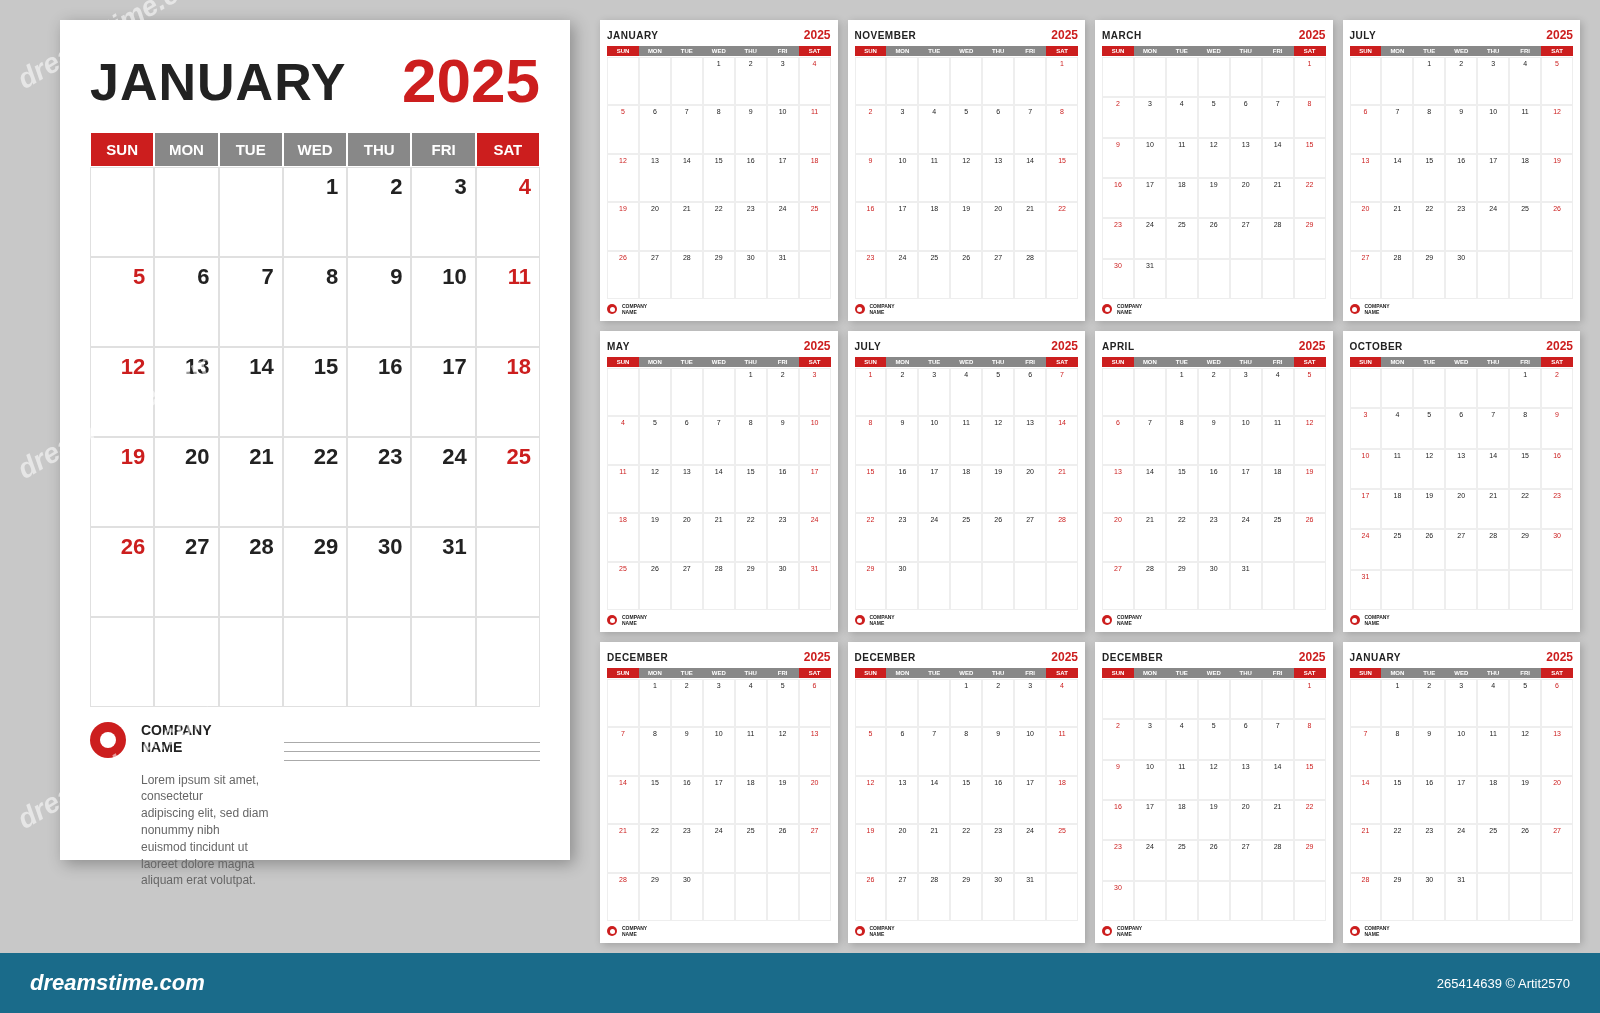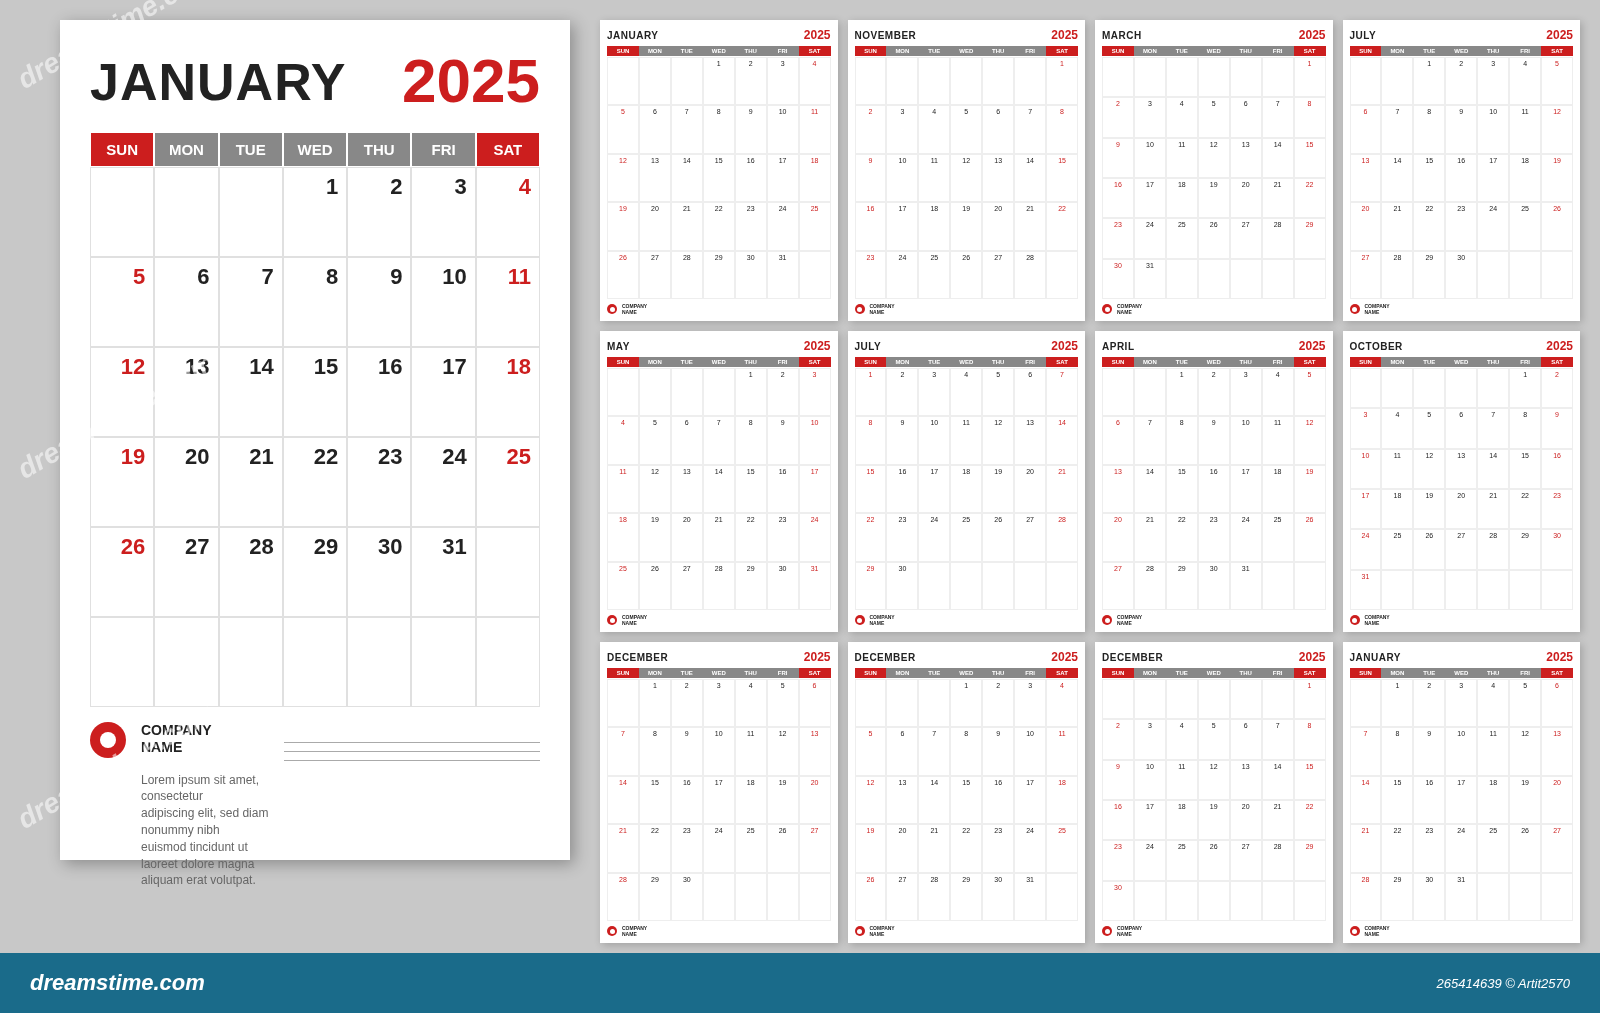--- a/index.html
+++ b/index.html
@@ -28,21 +28,20 @@
     }
     .bottom-bar-logo {
       color: white;
       font-size: 22px;
       font-style: italic;
       font-weight: bold;
     }
     .bottom-bar-info {
       color: white;
       font-size: 13px;
-      font-style: italic;
     }
 
     
     .large-calendar {
       position: absolute;
       left: 60px;
       top: 20px;
       width: 510px;
       height: 840px;
       background: white;

